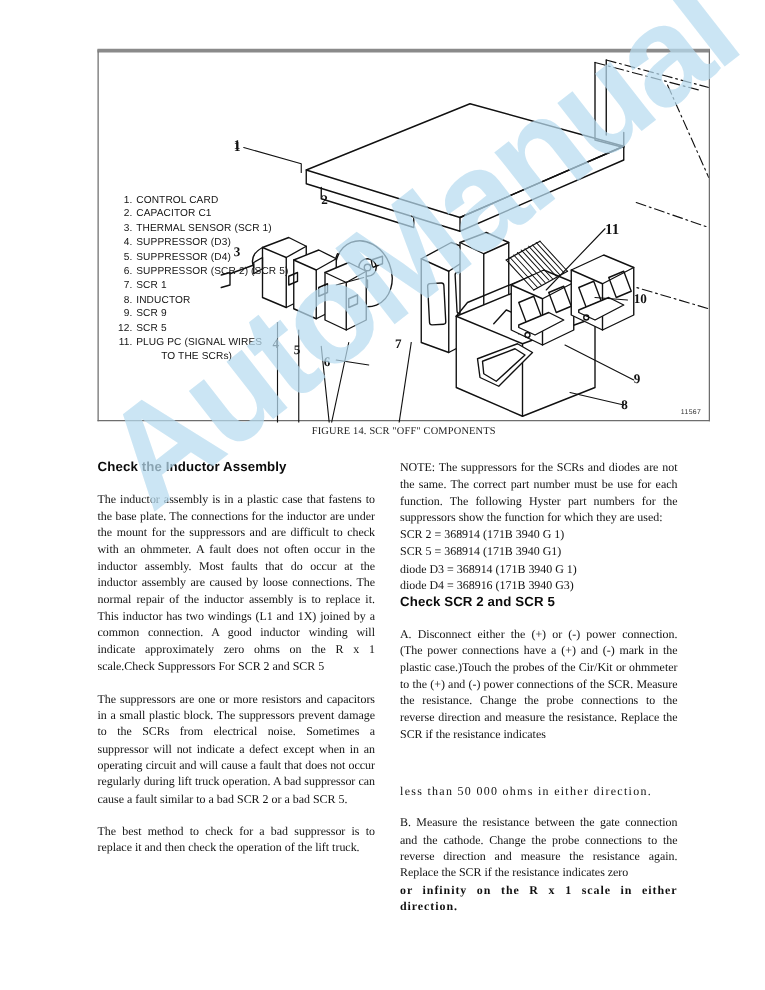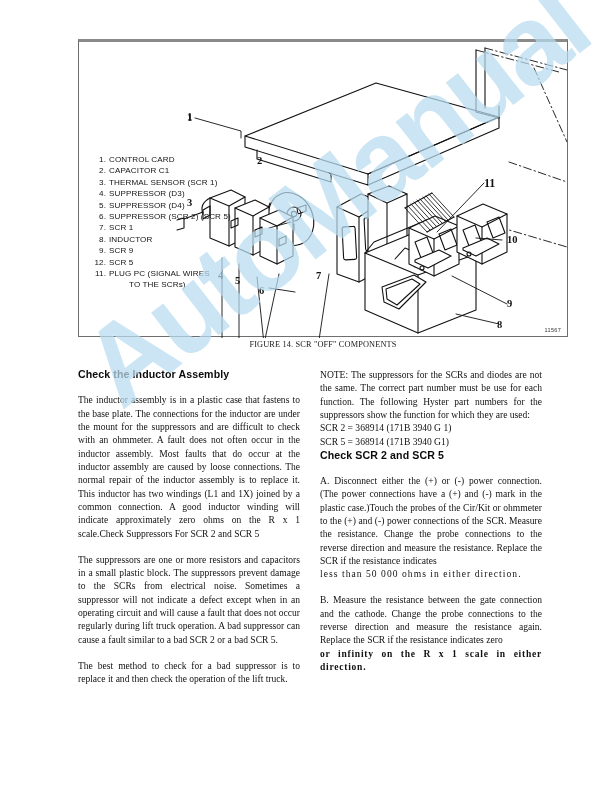--- a/index.html
+++ b/index.html
@@ -380,21 +380,23 @@
     <p class="para">The inductor assembly is in a plastic case that fastens to the base plate. The connections for the inductor are under the mount for the suppressors and are difficult to check with an ohmmeter. A fault does not often occur in the inductor assembly. Most faults that do occur at the inductor assembly are caused by loose connections. The normal repair of the inductor assembly is to replace it. This inductor has two windings (L1 and 1X) joined by a common connection. A good inductor winding will indicate approximately zero ohms on the R x 1 scale.Check Suppressors For SCR 2 and SCR 5</p>
     <p class="para">The suppressors are one or more resistors and capacitors in a small plastic block. The suppressors prevent damage to the SCRs from electrical noise. Sometimes a suppressor will not indicate a defect except when in an operating circuit and will cause a fault that does not occur regularly during lift truck operation. A bad suppressor can cause a fault similar to a bad SCR 2 or a bad SCR 5.</p>
     <p class="para last">The best method to check for a bad suppressor is to replace it and then check the operation of the lift truck.</p>
   </div>
 
   <div class="col col-right">
     <p class="note">NOTE: The suppressors for the SCRs and diodes are not the same. The correct part number must be use for each function. The following Hyster part numbers for the suppressors show the function for which they are used:</p>
     <ul class="partlist">
       <li>SCR 2 = 368914 (171B 3940 G 1)</li>
       <li>SCR 5 = 368914 (171B 3940 G1)</li>
+      <li>diode D3 = 368914 (171B 3940 G 1)</li>
+      <li>diode D4 = 368916 (171B 3940 G3)</li>
     </ul>
     <h2 class="sec-head spaced">Check SCR 2 and SCR 5</h2>
     <p class="para" style="margin-bottom:0;">A. Disconnect either the (+) or (-) power connection. (The power connections have a (+) and (-) mark in the plastic case.)Touch the probes of the Cir/Kit or ohmmeter to the (+) and (-) power connections of the SCR. Measure the resistance. Change the probe connections to the reverse direction and measure the resistance. Replace the SCR if the resistance indicates</p>
-    <p class="para" style="margin-bottom:12.5px; text-align:justify; letter-spacing:1.05px;">less than 50 000 ohms in either direction.</p>
+    <p class="para" style="margin-bottom:12.5px; text-align:justify; letter-spacing:1.05px;margin-top:32px;">less than 50 000 ohms in either direction.</p>
     <p class="para" style="margin-bottom:0;">B. Measure the resistance between the gate connection and the cathode. Change the probe connections to the reverse direction and measure the resistance again. Replace the SCR if the resistance indicates zero</p>
     <p class="para last" style="text-align:justify; letter-spacing:0.75px;font-weight:bold;">or infinity on the R x 1 scale in either direction.</p>
   </div>
 
 </div>
 
 </body></html>

